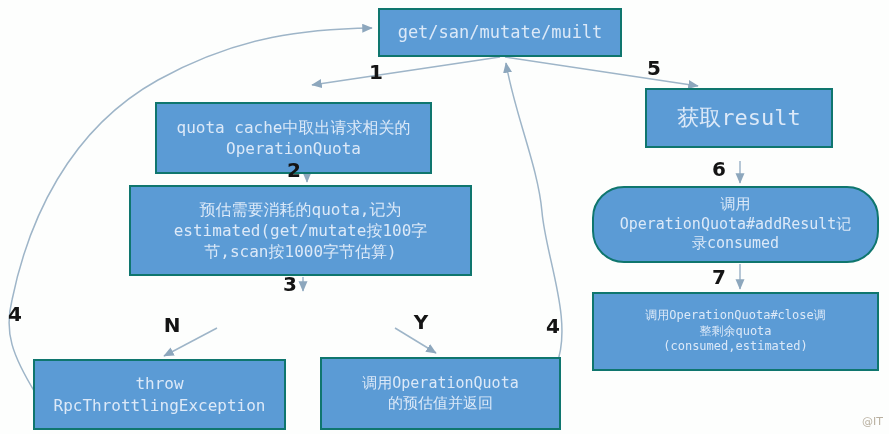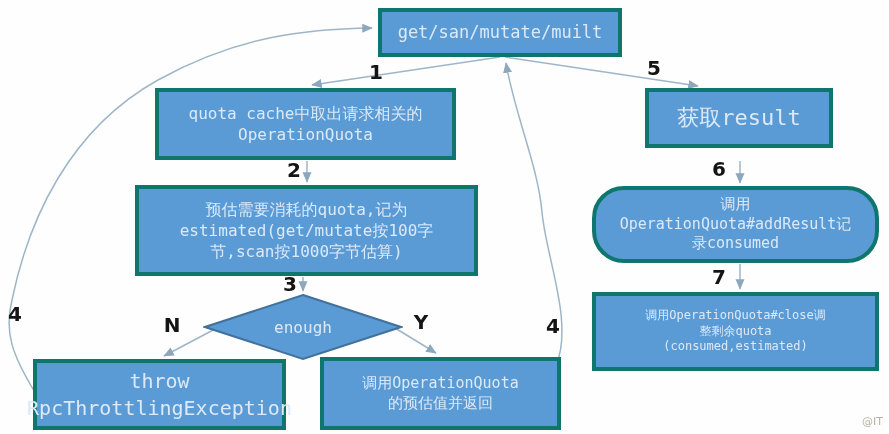--- a/index.html
+++ b/index.html
@@ -4,29 +4,29 @@
 <style>
   html,body{margin:0;padding:0;}
   body{font-family:"DejaVu Sans",sans-serif;background:#ffffff;}
   .canvas{
     position:relative;width:889px;height:434px;background:#fdfefd;
     overflow:hidden;font-family:"DejaVu Sans",sans-serif;
   }
   .connectors{position:absolute;left:0;top:0;width:889px;height:434px;pointer-events:none;}
   .node{
     position:absolute;box-sizing:border-box;
-    background:#5B9BD5;border:4px solid #0f766e;
+    background:#5B9BD5;border:2px solid #0f766e;
     color:#DCE9F8;display:flex;align-items:center;justify-content:center;
     text-align:center;font-family:"DejaVu Sans Mono","DejaVu Sans",monospace;
     white-space:pre-line;line-height:1.32;
   }
   .node-start{left:378px;top:8px;width:244px;height:49px;font-size:17px;}
-  .node-quota{left:155px;top:88px;width:301px;height:72px;font-size:16px;}
-  .node-estimate{left:135px;top:185px;width:343px;height:91px;font-size:16px;}
-  .node-throw{left:33px;top:359px;width:253px;height:71px;font-size:20px;}
+  .node-quota{left:155px;top:102px;width:277px;height:72px;font-size:16px;}
+  .node-estimate{left:129px;top:185px;width:343px;height:91px;font-size:16px;}
+  .node-throw{left:33px;top:359px;width:253px;height:71px;font-size:16px;}
   .node-consume{left:320px;top:357px;width:241px;height:73px;font-size:15px;}
   .node-result{left:645px;top:88px;width:188px;height:60px;font-size:22px;}
   .node-add{left:592px;top:186px;width:287px;height:77px;font-size:15px;border-radius:32px;}
   .node-close{left:592px;top:292px;width:287px;height:79px;font-size:12px;}
   .diamond-wrap{position:absolute;left:203px;top:293px;width:200px;height:68px;}
   .diamond-wrap svg{position:absolute;left:0;top:0;}
   .diamond-label{
     position:absolute;left:0;top:0;width:100%;height:100%;
     display:flex;align-items:center;justify-content:center;
     color:#DCE9F8;font-family:"DejaVu Sans Mono","DejaVu Sans",monospace;font-size:16px;
@@ -70,26 +70,20 @@
 
   <div class="node node-start">get/san/mutate/muilt</div>
 
   <div class="node node-quota">quota cache中取出请求相关的
 OperationQuota</div>
 
   <div class="node node-estimate">预估需要消耗的quota,记为
 estimated(get/mutate按100字
 节,scan按1000字节估算)</div>
 
-  <div class="diamond-wrap">
-    <svg width="200" height="68" viewBox="0 0 200 68">
-      <polygon points="100,2 198,34 100,66 2,34" fill="#5B9BD5" stroke="#41719C" stroke-width="2"></polygon>
-    </svg>
-    <span class="diamond-label">enough</span>
-  </div>
 
   <div class="node node-throw">throw
 RpcThrottlingException</div>
 
   <div class="node node-consume">调用OperationQuota
 的预估值并返回</div>
 
   <div class="node node-result">获取result</div>
 
   <div class="node node-add">调用

